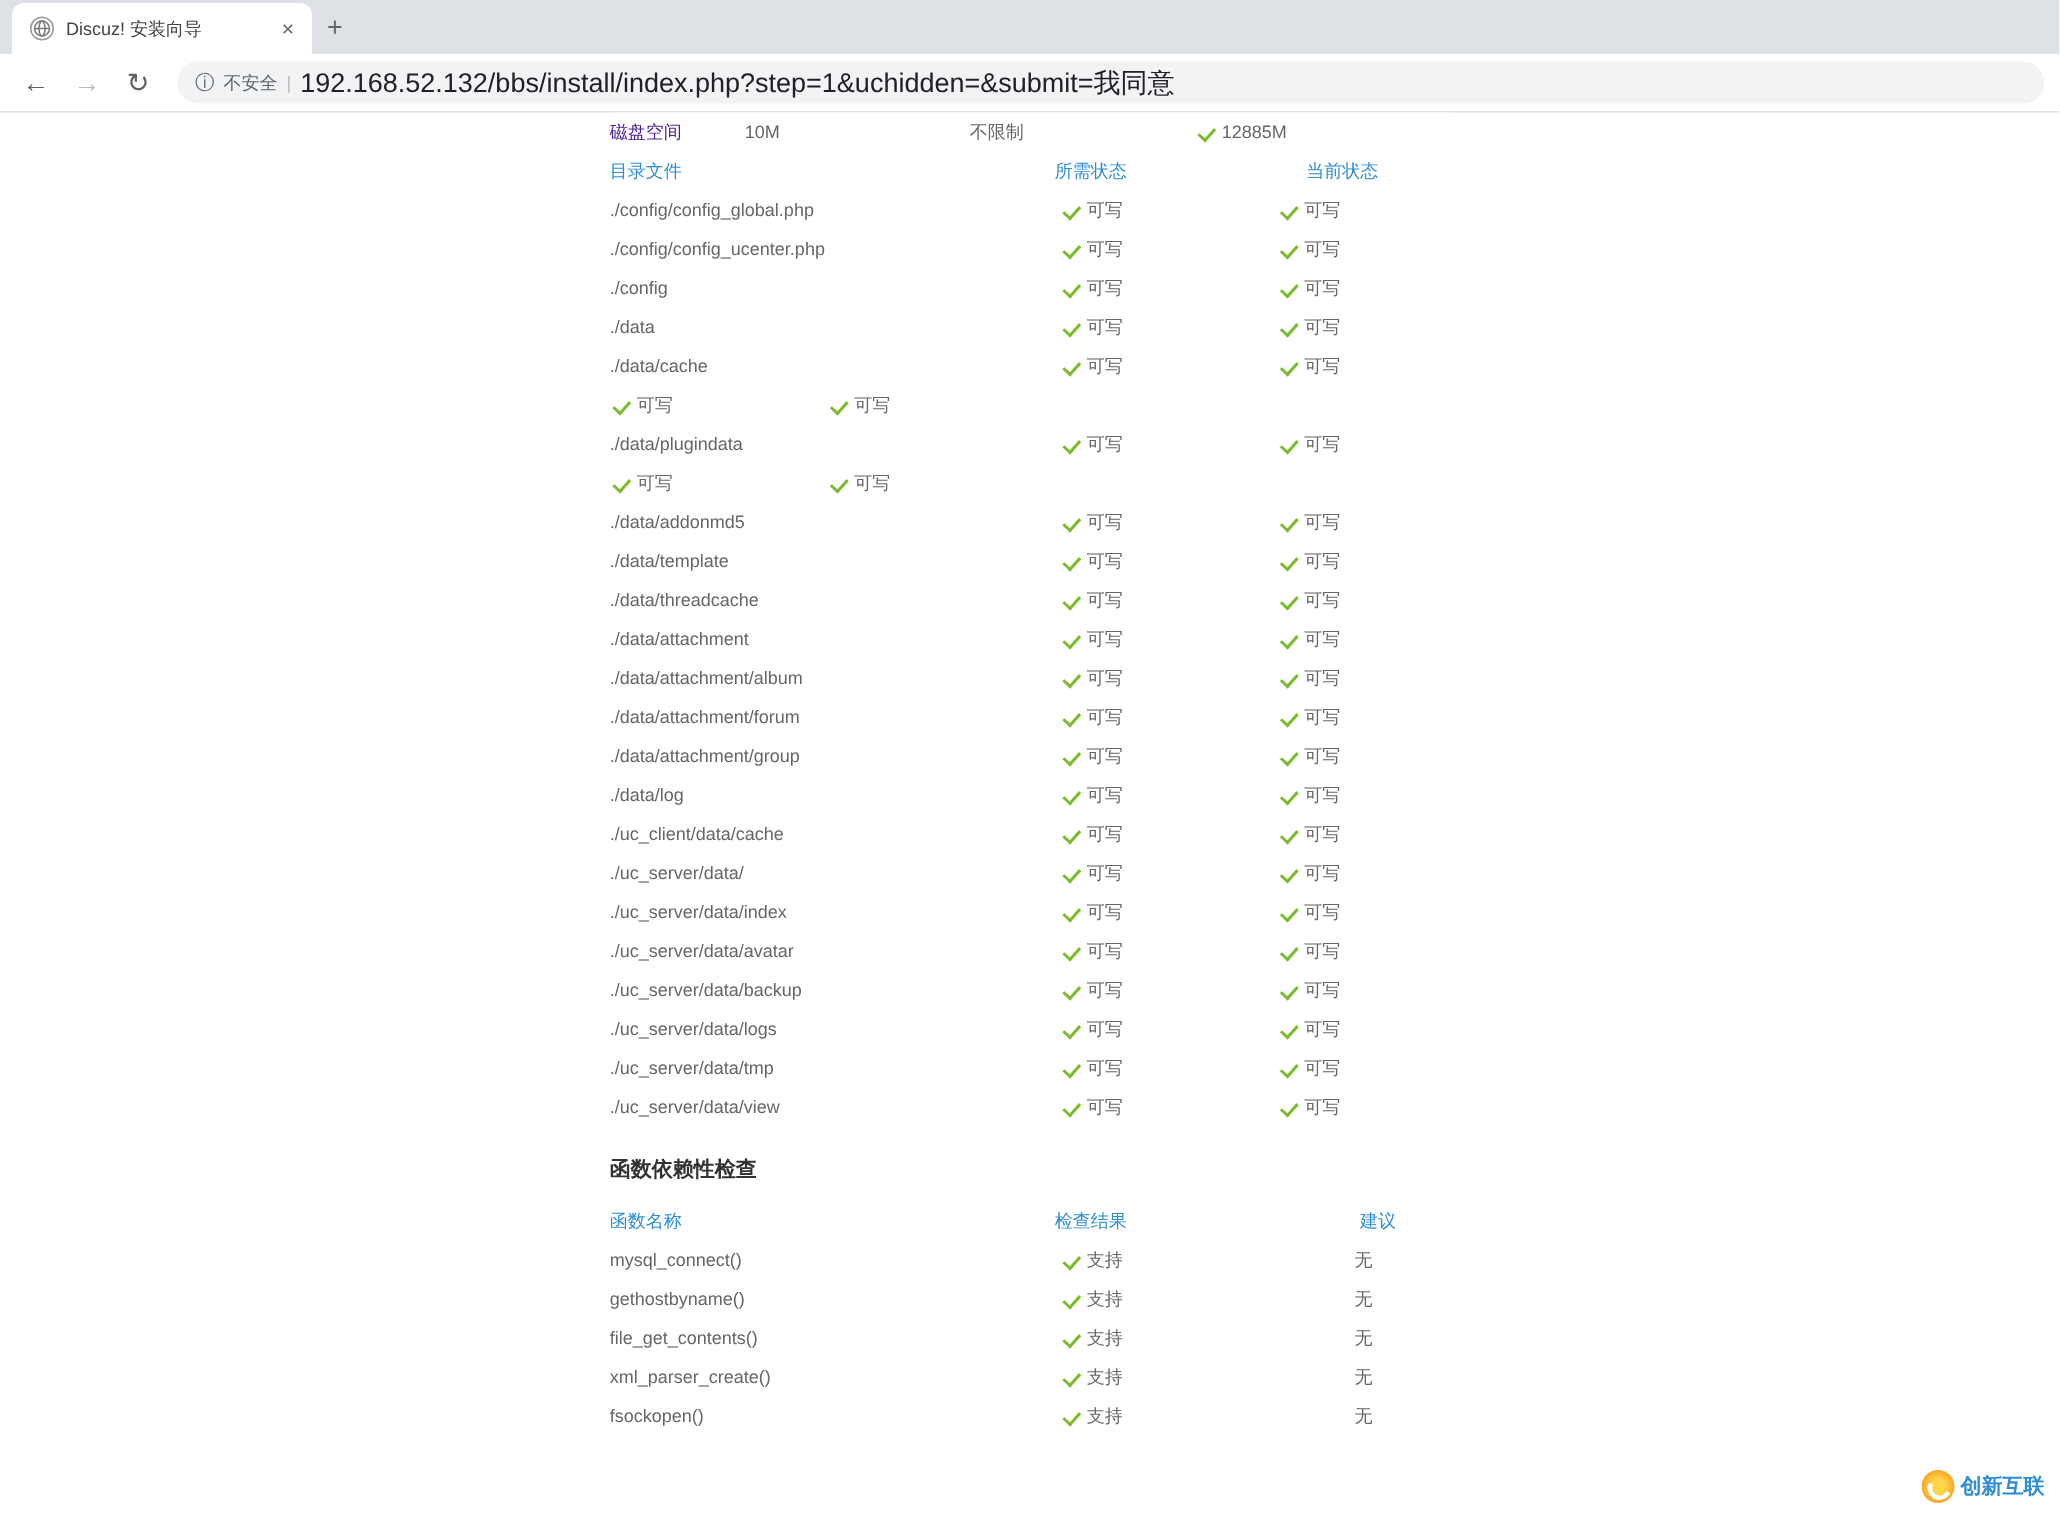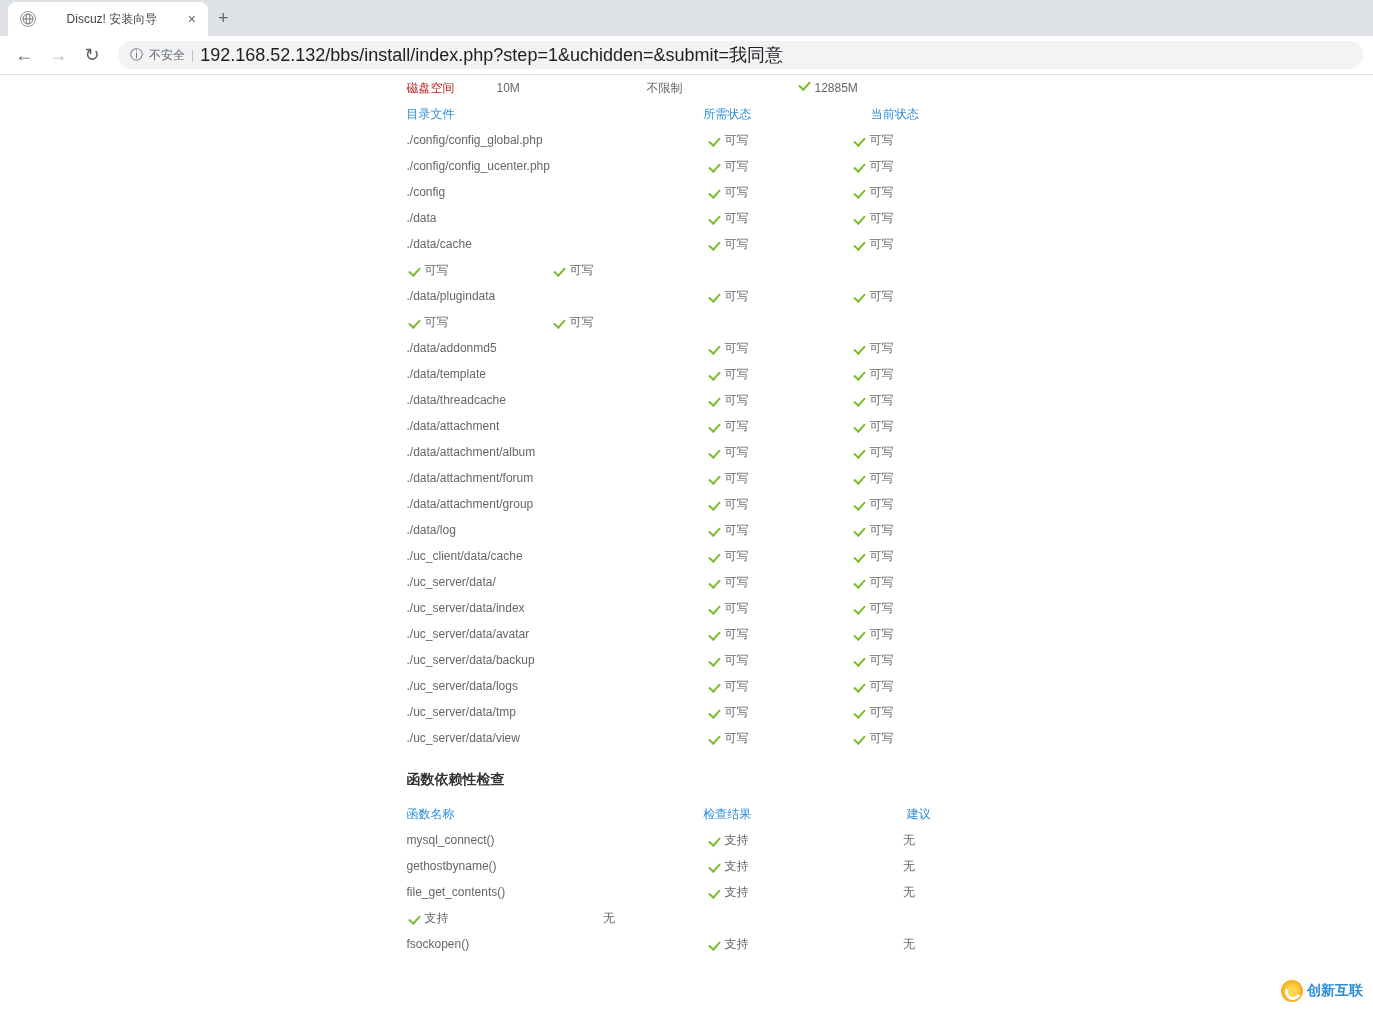--- a/index.html
+++ b/index.html
@@ -3,21 +3,21 @@
   <meta charset="utf-8">
   <style>
     * { margin: 0; padding: 0; box-sizing: border-box; }
     body { font-family: Arial, "Microsoft YaHei", sans-serif; font-size: 12px; color: #666; background: #fff; }
     
     
     .browser-chrome { background: #fff; border-bottom: 1px solid #e0e0e0; }
     .tab-bar { display: flex; align-items: center; height: 36px; background: #dee1e6; padding-left: 8px; }
     .tab { display: flex; align-items: center; background: #fff; height: 34px; padding: 0 12px; border-radius: 8px 8px 0 0; min-width: 200px; margin-top: 2px; gap: 8px; }
     .tab-favicon { width: 16px; height: 16px; border: 1px solid #999; border-radius: 50%; display: flex; align-items: center; justify-content: center; font-size: 10px; color: #666; }
-    .tab-title { color: #444; font-size: 12px; flex: 1; text-align: center; }
+    .tab-title { color: #444; font-size: 12px; flex: 1; }
     .tab-close { color: #666; font-size: 14px; cursor: pointer; }
     .new-tab { color: #666; font-size: 18px; margin-left: 10px; cursor: pointer; }
     
     .nav-bar { display: flex; align-items: center; height: 38px; padding: 0 10px; gap: 6px; }
     .nav-btn { width: 28px; height: 28px; display: flex; align-items: center; justify-content: center; color: #5f6368; font-size: 18px; cursor: pointer; border-radius: 50%; }
     .nav-btn.disabled { color: #bbb; }
     .address-bar { flex: 1; display: flex; align-items: center; background: #f1f3f4; border-radius: 14px; height: 28px; padding: 0 12px; gap: 6px; margin-left: 6px; }
     .addr-icon { color: #5f6368; font-size: 13px; }
     .addr-security { color: #5f6368; font-size: 12px; }
     .addr-sep { color: #bbb; }
@@ -27,24 +27,24 @@
     .content-area { padding-top: 0; }
     .installer { width: 560px; margin: 0 auto; background: #fff; }
     
     .section-row { display: flex; padding: 2px 0; line-height: 22px; }
     .col1 { width: 300px; color: #666; }
     .col2 { width: 145px; color: #666; display: flex; align-items: center; gap: 4px; }
     .col3 { width: 115px; color: #666; display: flex; align-items: center; gap: 4px; }
     .col3-center { width: 115px; color: #666; text-align: center; }
     
     .disk-row { display: flex; padding: 2px 0; line-height: 22px; }
-    .disk-c1 { width: 90px; color: #b91c1c; }
+    .disk-c1 { width: 90px; color: #4c1d95; }
     .disk-c2 { width: 150px; color: #666; }
     .disk-c3 { width: 150px; color: #666; }
-    .disk-c4 { display: flex; align-items: flex-start; gap: 4px; color: #666; }
+    .disk-c4 { display: flex; align-items: center; gap: 4px; color: #666; }
     
     .section-title { font-weight: bold; color: #333; font-size: 14px; margin: 20px 0 12px 0; }
     .header-row { display: flex; padding: 2px 0; line-height: 22px; gap: 47px; }
     .header-row .col1, .header-row .col2, .header-row .col3, .header-row .col3-center { color: #2d8dd6; }
     
     .check-icon { display: inline-block; width: 14px; height: 14px; position: relative; }
     .check-icon::after { content: ""; position: absolute; left: 2px; top: 4px; width: 9px; height: 5px; border-left: 2px solid #7dbb2e; border-bottom: 2px solid #7dbb2e; transform: rotate(-48deg); }
     
     .watermark { position: fixed; right: 10px; bottom: 10px; display: flex; align-items: center; gap: 4px; }
     .watermark-icon { width: 22px; height: 22px; border-radius: 50%; background: radial-gradient(circle, #ffd54a 30%, #f9a825 70%); position: relative; }
@@ -390,20 +390,21 @@
         </div>
         <div class="section-row">
           <div class="col1">file_get_contents()</div>
           <div class="col2">
             <span class="check-icon"></span>
             <span>支持</span>
           </div>
           <div class="col3-center">无</div>
         </div>
         <div class="section-row">
+          <div class="col1">xml_parser_create()</div>
           <div class="col2">
             <span class="check-icon"></span>
             <span>支持</span>
           </div>
           <div class="col3-center">无</div>
         </div>
         <div class="section-row">
           <div class="col1">fsockopen()</div>
           <div class="col2">
             <span class="check-icon"></span>

